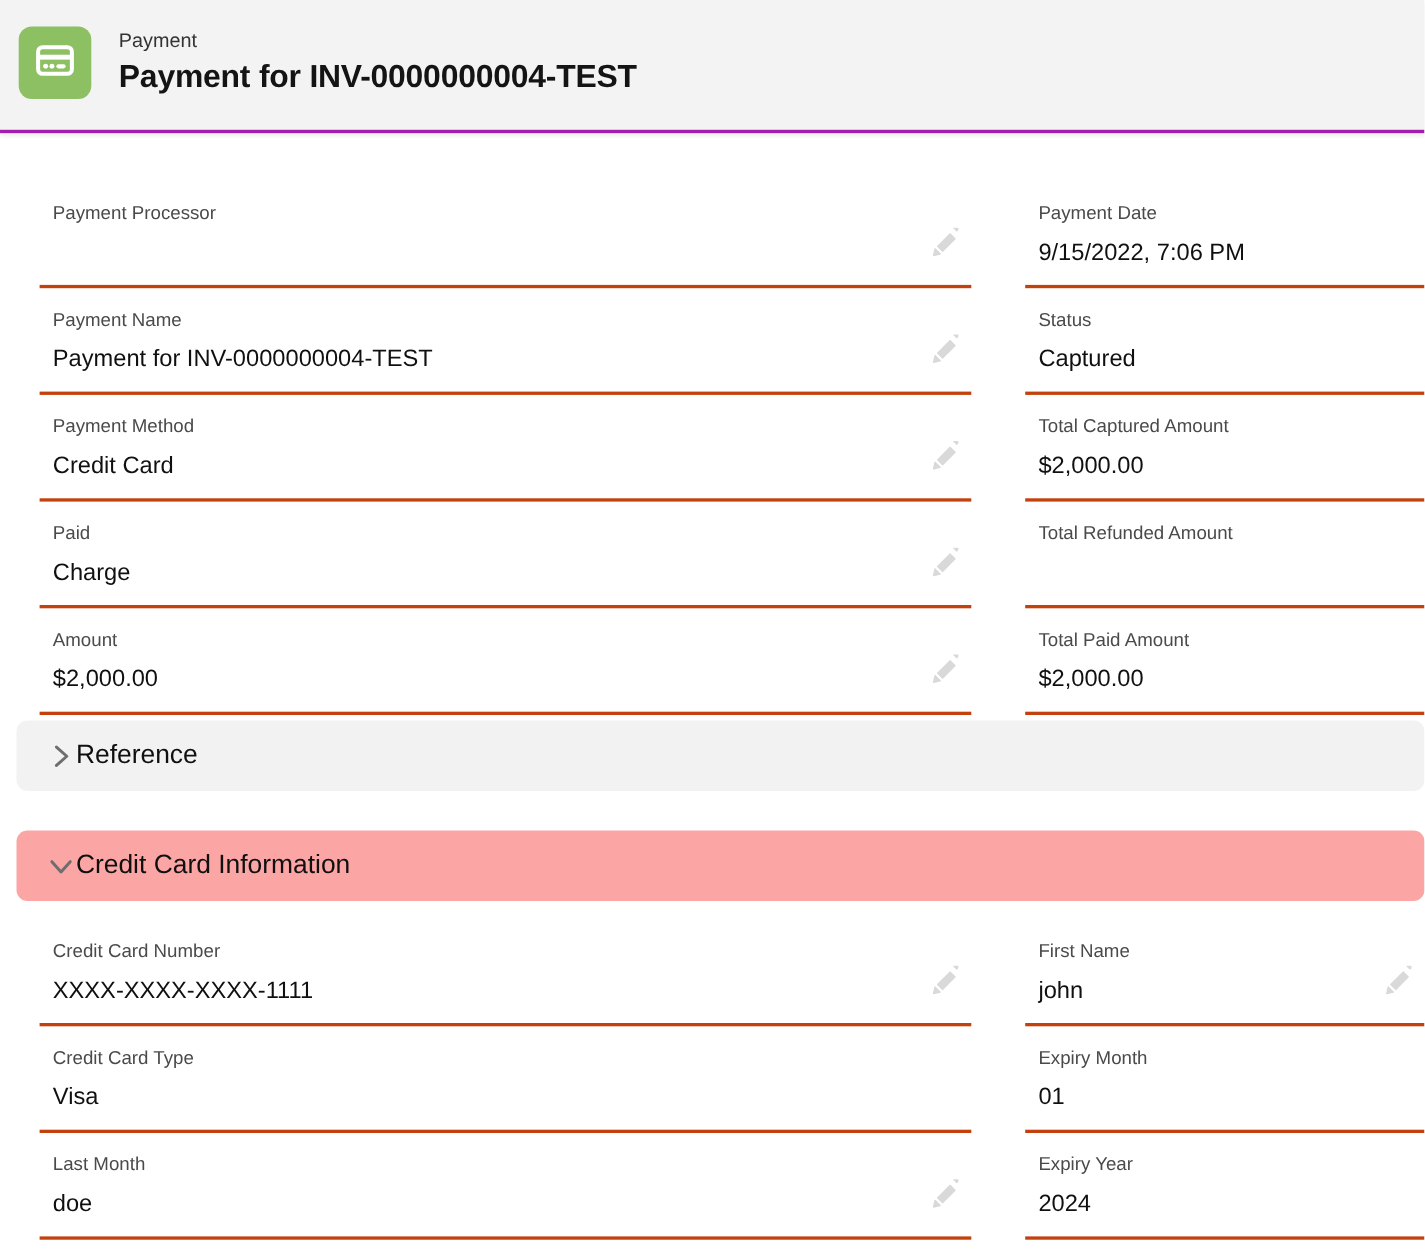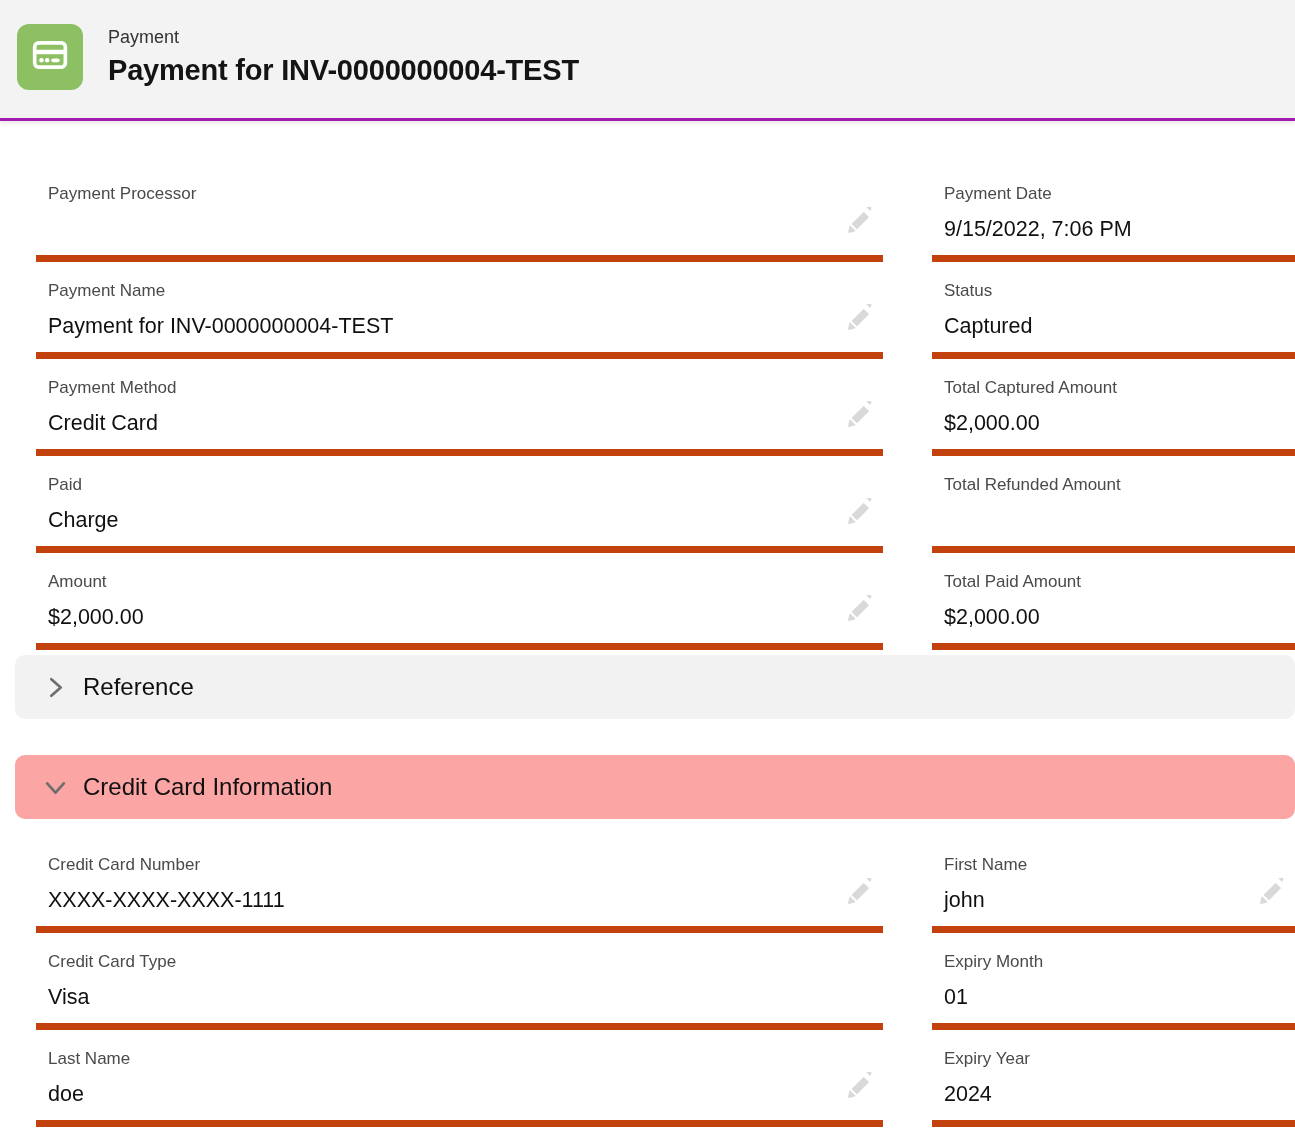--- a/index.html
+++ b/index.html
@@ -36,21 +36,21 @@
     display: grid;
     grid-template-columns: 847px 1fr;
     column-gap: 49px;
     margin-left: 36px;
   }
   .fields-grid.main { margin-top: 44px; }
   .fields-grid.cci  { margin-top: 17px; }
   .field {
     position: relative;
     height: 97px;
-    border-bottom: 7px solid #c2410c;
+    border-bottom: 3px solid #c2410c;
     padding: 18px 46px 0 12px;
   }
   .field-label { font-size: 17px; color: #4a4a4a; line-height: 21px; }
   .field-value {
     font-size: 21.5px; color: #101010; line-height: 30px;
     margin-top: 10px; min-height: 30px; white-space: nowrap;
   }
   .edit-icon {
     position: absolute; right: 9px; top: 42px;
     width: 27px; height: 27px; cursor: pointer;
@@ -65,21 +65,21 @@
     border-radius: 10px;
     display: flex; align-items: center;
     padding-left: 28px;
     cursor: pointer;
   }
   .section-bar.reference { margin-top: 5px; }
   .section-bar.credit-card { margin-top: 36px; }
   .section-chevron { width: 25px; height: 25px; flex: 0 0 auto; }
   .section-chevron svg { width: 100%; height: 100%; stroke: #6e6e6e; fill: none;
     stroke-width: 2.6; stroke-linecap: round; stroke-linejoin: round; }
-  .section-title { font-size: 24px; color: #101010; margin-left: 15px; }
+  .section-title { font-size: 24px; color: #101010; margin-left: 1px; }
 </style>
 </head>
 <body>
 
 <div class="page-header" style="background: rgb(243, 243, 243);">
   <div class="entity-icon" id="entity-icon" style="background: rgb(141, 192, 99);">
     <span>
       <svg width="42" height="42" viewBox="0 0 52 52">
         <rect x="7" y="11" width="38" height="30" rx="5" fill="none" stroke="#ffffff" stroke-width="4.5"></rect>
         <rect x="7" y="19.5" width="38" height="5.5" fill="#ffffff"></rect>
@@ -209,21 +209,21 @@
   <div class="field">
     <div class="field-label">Credit Card Type</div>
     <div class="field-value">Visa</div>
   </div>
   <div class="field">
     <div class="field-label">Expiry Month</div>
     <div class="field-value">01</div>
   </div>
 
   <div class="field">
-    <div class="field-label">Last Name</div>
+    <div class="field-label">Last Month</div>
     <div class="field-value">doe</div>
     <span class="edit-icon"><svg viewBox="0 0 52 52">
           <path d="M9.5 33.4l8.9 8.9c.4.4 1 .4 1.4 0l22-22.1c.4-.4.4-1 0-1.4l-8.9-8.9c-.4-.4-1-.4-1.4 0l-22 22.1c-.3.4-.3 1 0 1.4z"></path>
           <path d="M2.1 48.2c-.2 1 .7 1.9 1.7 1.7l10.9-2.6c.4-.1.7-.3 1-.5l.2-.2c.2-.2.3-.9-.1-1.3l-9.2-9.2c-.4-.4-1.1-.3-1.3-.1l-.2.2c-.3.3-.4.6-.5 1l-2.5 11z"></path>
           <path d="M44.7 6.5l.8-.8c1.9-1.9 1.9-4.9 0-6.8-1.9-1.9-5-1.9-6.9 0l-.8.8c-.4.4-.4 1 0 1.4l5.5 5.5c.4.3 1 .3 1.4-.1z"></path>
         </svg></span>
   </div>
   <div class="field">
     <div class="field-label">Expiry Year</div>
     <div class="field-value">2024</div>

